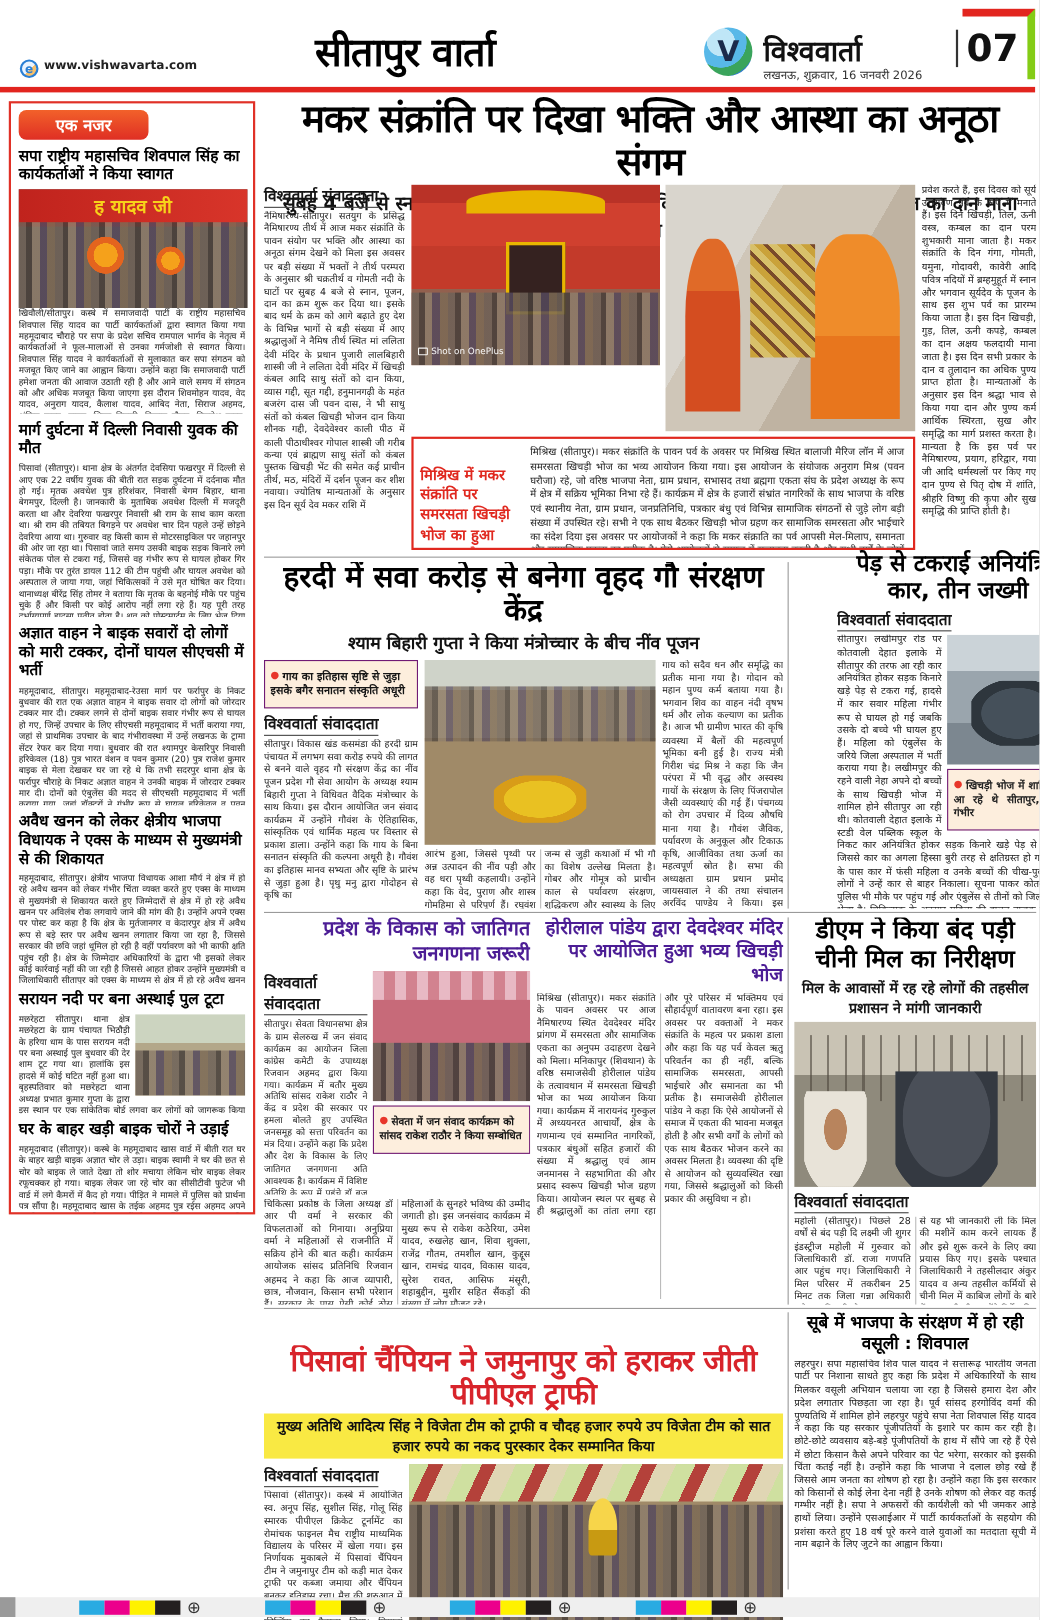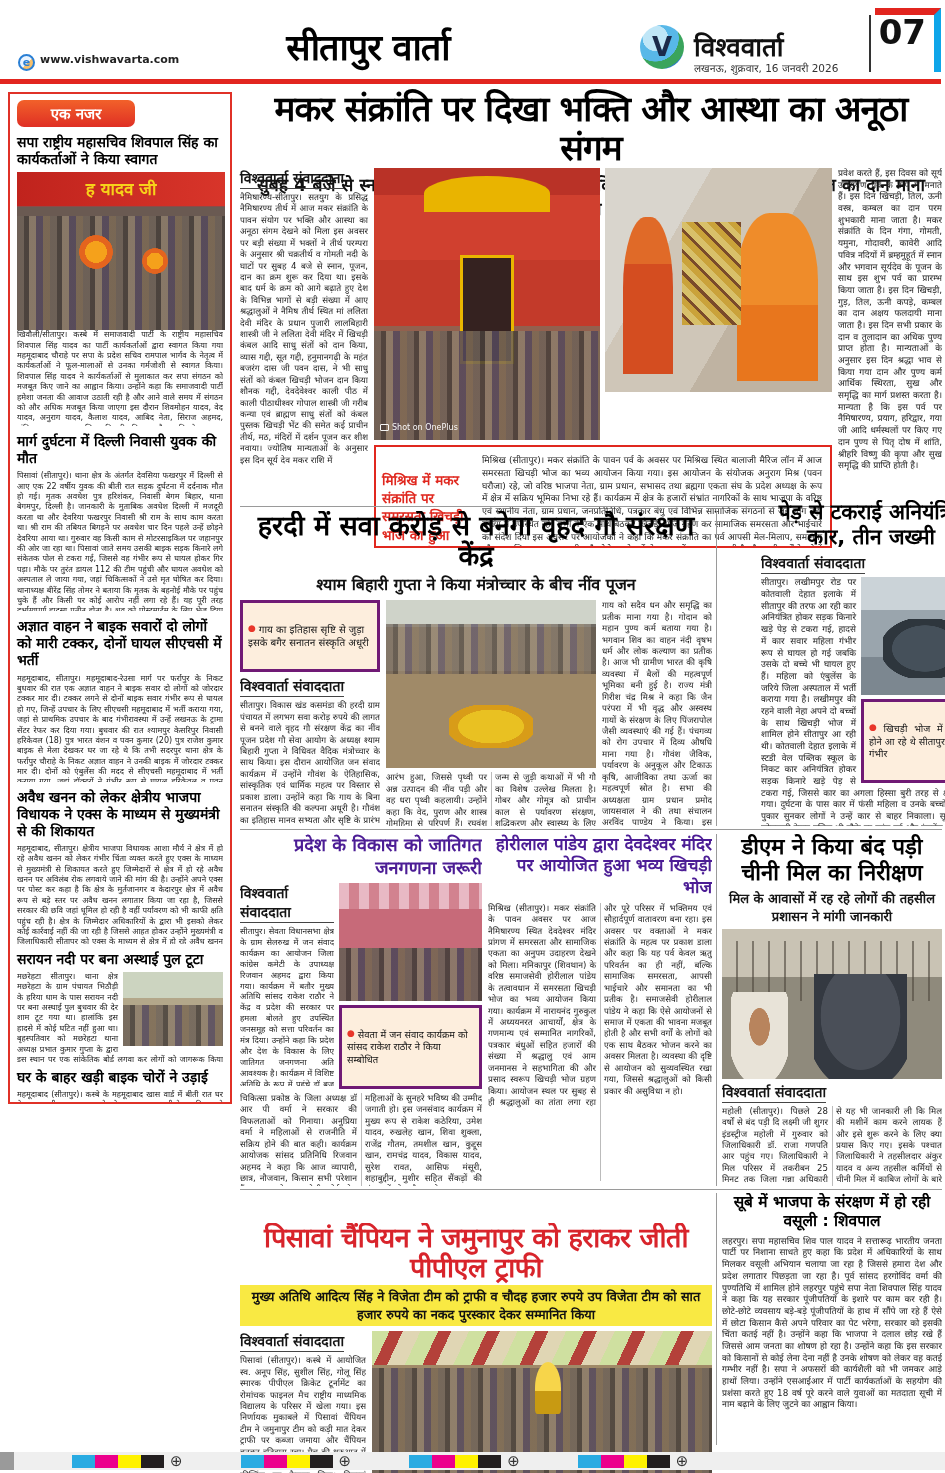--- a/index.html
+++ b/index.html
@@ -7,35 +7,35 @@
   .page { position:relative; width:945px; height:1473px; background:#fff;
           font-family:"DejaVu Sans", sans-serif; color:#151515; overflow:hidden; margin:0 auto; }
   .abs { position:absolute; }
   .body-txt { font-size:8.6px; line-height:1.33; color:#222; overflow:hidden; text-align:justify; }
   .byline { font-weight:bold; font-size:14px; border-bottom:1.5px solid #444; display:inline-block; padding-bottom:1px; margin-bottom:3px; }
   .hr { background:#9a9a9a; height:1px; }
   .vr { background:#9a9a9a; width:1px; }
   .photo { position:relative; overflow:hidden; background:#b8b0a4; }
   .crowd { position:absolute; left:0; right:0; bottom:0;
            background:repeating-linear-gradient(90deg,#6e6258 0 7px,#473f3a 7px 12px,#8d7d6b 12px 19px,#55495c 19px 26px,#7c6a55 26px 33px); opacity:.85; }
-  .cap-box { background:#fdeedd; border:3px solid #701a75; padding:20px 5px; font-weight:normal; font-size:10px; line-height:1.3; }
+  .cap-box { background:#fdeedd; border:1px solid #701a75; padding:8px 5px; font-weight:bold; font-size:10px; line-height:1.3; }
   .bullet { color:#e8362a; font-size:9px; vertical-align:2px; margin-right:3px; }
   
   .site { font-weight:bold; font-size:11px; color:#222; }
   .globe { display:inline-block; width:17px; height:17px; border-radius:50%; border:2px solid #2a7fd4;
            color:#2a7fd4; font-weight:bold; font-size:11px; text-align:center; line-height:14px;
            background:linear-gradient(135deg,#eaf4ff 55%,#f8c06a 56%); vertical-align:-3px; margin-right:5px; }
   .masthead-title { font-weight:bold; font-size:36px; letter-spacing:-1px; color:#000;padding-left:36px; }
   .brand { font-weight:bold; font-size:26px; color:#111; line-height:1.05;margin-top:16px; }
   .edition { font-size:10.5px; font-weight:normal; color:#333; }
   .logo-circle { width:44px; height:44px; border-radius:50%;
                  background:radial-gradient(circle at 35% 30%,#bfe6f7 0 30%,#58b8e8 31% 55%,#3aa45c 56% 75%,#2f7fbf 76%);
                  color:#1b2a4a; font-weight:bold; font-size:26px; text-align:center; line-height:44px; }
-  .pagenum-wrap { border-top:7px solid #e2251f; border-right:7px solid #0ea5e9; width:66px; height:64px;
-                  display:flex; justify-content:flex-end; padding-right:8px; }
+  .pagenum-wrap { border-top:7px solid #e2251f; border-right:7px solid #84cc16; width:66px; height:64px;
+                  display:flex; align-items:center; justify-content:flex-end; padding-right:8px; }
   .pagenum { font-weight:bold; font-size:34px; color:#111; border-left:2px solid #333; padding-left:8px; line-height:1; }
   .red-rule { background:#e2251f; }
   
   .sidebar { border:2px solid #e03127; padding:6px 7px; overflow:hidden; }
   .eknazar { background:linear-gradient(180deg,#f2612a,#df2f24); color:#fff; font-weight:bold; font-size:15px;
              width:118px; text-align:center; border-radius:7px; padding:3px 0 4px; }
   .sb-title { font-weight:bold; font-size:14px; line-height:1.22; color:#000; margin:7px 0 4px; }
   .sb-body { font-size:8px; line-height:1.3; color:#222; text-align:justify; overflow:hidden; }
   
   .headline-main { font-weight:bold; font-size:35px; line-height:1.1; text-align:center; color:#000; letter-spacing:-1px; }
@@ -81,21 +81,21 @@
     <div class="abs pagenum-wrap" style="right:4px;top:8px;">
       <span class="pagenum">07</span>
     </div>
   </div>
   <div class="abs red-rule" style="left:0;top:79px;width:941px;height:5px;"></div>
 
   <div class="abs sidebar" style="left:8px;top:92px;width:224px;height:1012px;">
     <div class="eknazar">एक नजर</div>
 
     <div class="sb-title">सपा राष्ट्रीय महासचिव शिवपाल सिंह का कार्यकर्ताओं ने किया स्वागत</div>
-    <div class="photo" style="width:208px;height:158px;background:linear-gradient(180deg,#8c4a48 0 22%,#6a5a52 22% 100%);">
+    <div class="photo" style="width:208px;height:108px;background:linear-gradient(180deg,#8c4a48 0 22%,#6a5a52 22% 100%);">
       <div class="banner">ह यादव जी</div>
       <div class="crowd" style="height:72%;"></div>
       <div class="abs" style="left:30%;top:40%;width:34px;height:34px;border-radius:50%;background:radial-gradient(circle,#f5a11b 0 45%,#e4641e 46% 70%,transparent 71%);"></div>
       <div class="abs" style="left:60%;top:48%;width:26px;height:26px;border-radius:50%;background:radial-gradient(circle,#f5a11b 0 45%,#e4641e 46% 70%,transparent 71%);"></div>
     </div>
     <div class="sb-body" style="max-height:96px;">खिवौली/सीतापुर। कस्बे में समाजवादी पार्टी के राष्ट्रीय महासचिव शिवपाल सिंह यादव का पार्टी कार्यकर्ताओं द्वारा स्वागत किया गया महमूदाबाद चौराहे पर सपा के प्रदेश सचिव रामपाल भार्गव के नेतृत्व में कार्यकर्ताओं ने फूल-मालाओं से उनका गर्मजोशी से स्वागत किया। शिवपाल सिंह यादव ने कार्यकर्ताओं से मुलाकात कर सपा संगठन को मजबूत किए जाने का आह्वान किया। उन्होंने कहा कि समाजवादी पार्टी हमेशा जनता की आवाज उठाती रही है और आने वाले समय में संगठन को और अधिक मजबूत किया जाएगा इस दौरान शिवमोहन यादव, वेद यादव, अनुराग यादव, कैलाश यादव, आबिद नेता, सिराज अहमद, अंकित यादव, बादल, शिखा त्रिपाठी, विकास गौतम, विमलेश यादव, विशाल रावत व शाहिद सहित अन्य लोग मौजूद रहे।</div>
 
     <div class="sb-title">मार्ग दुर्घटना में दिल्ली निवासी युवक की मौत</div>
     <div class="sb-body" style="max-height:140px;">पिसावां (सीतापुर)। थाना क्षेत्र के अंतर्गत देवसिया फखरपुर में दिल्ली से आए एक 22 वर्षीय युवक की बीती रात सड़क दुर्घटना में दर्दनाक मौत हो गई। मृतक अवधेश पुत्र हरिशंकर, निवासी बेगम बिहार, थाना बेगमपुर, दिल्ली है। जानकारी के मुताबिक अवधेश दिल्ली में मजदूरी करता था और देवरिया फखरपुर निवासी श्री राम के साथ काम करता था। श्री राम की तबियत बिगड़ने पर अवधेश चार दिन पहले उन्हें छोड़ने देवरिया आया था। गुरुवार वह किसी काम से मोटरसाइकिल पर जहानपुर की ओर जा रहा था। पिसावां जाते समय उसकी बाइक सड़क किनारे लगे संकेतक पोल से टकरा गई, जिससे वह गंभीर रूप से घायल होकर गिर पड़ा। मौके पर तुरंत डायल 112 की टीम पहुंची और घायल अवधेश को अस्पताल ले जाया गया, जहां चिकित्सकों ने उसे मृत घोषित कर दिया। थानाध्यक्ष बीरेंद्र सिंह तोमर ने बताया कि मृतक के बहनोई मौके पर पहुंच चुके हैं और किसी पर कोई आरोप नहीं लगा रहे हैं। यह पूरी तरह दुर्भाग्यपूर्ण हादसा प्रतीत होता है। शव को पोस्टमार्टम के लिए भेज दिया गया है तथा पुलिस जांच कर रही है।</div>
 
@@ -123,21 +123,21 @@
     <div class="subhead-main">सुबह 4 बजे से स्नान, पूजन, दान का क्रम शुरू, इस दिन खिचड़ी, तिल, ऊनी वस्त्र, कम्बल का दान माना जाता है परम शुभकारी</div>
   </div>
 
   <div class="abs" style="left:240px;top:168px;width:702px;height:334px;display:flex;gap:6px;">
     <div style="width:128px;flex:none;">
       <span class="byline">विश्ववार्ता संवाददाता</span>
       <div class="body-txt" style="height:312px;">नैमिषारण्य-सीतापुर। सतयुग के प्रसिद्ध नैमिषारण्य तीर्थ में आज मकर संक्रांति के पावन संयोग पर भक्ति और आस्था का अनूठा संगम देखने को मिला इस अवसर पर बड़ी संख्या में भक्तों ने तीर्थ परम्परा के अनुसार श्री चक्रतीर्थ व गोमती नदी के घाटों पर सुबह 4 बजे से स्नान, पूजन, दान का क्रम शुरू कर दिया था। इसके बाद धर्म के क्रम को आगे बढ़ाते हुए देश के विभिन्न भागों से बड़ी संख्या में आए श्रद्धालुओं ने नैमिष तीर्थ स्थित मां ललिता देवी मंदिर के प्रधान पुजारी लालबिहारी शास्त्री जी ने ललिता देवी मंदिर में खिचड़ी कंबल आदि साधु संतों को दान किया, व्यास गद्दी, सूत गद्दी, हनुमानगढ़ी के महंत बजरंग दास जी पवन दास, ने भी साधु संतों को कंबल खिचड़ी भोजन दान किया शौनक गद्दी, देवदेवेश्वर काली पीठ में काली पीठाधीश्वर गोपाल शास्त्री जी गरीब कन्या एवं ब्राह्मण साधु संतों को कंबल पुस्तक खिचड़ी भेंट की समेत कई प्राचीन तीर्थ, मठ, मंदिरों में दर्शन पूजन कर शीश नवाया। ज्योतिष मान्यताओं के अनुसार इस दिन सूर्य देव मकर राशि में</div>
     </div>
     <div style="width:458px;flex:none;">
       <div style="display:flex;gap:5px;">
-        <div class="photo" style="width:226px;height:272px;background:linear-gradient(180deg,#b93227 0 10%,#d0402f 10% 34%,#c33a2a 34% 58%,#93604e 58% 100%);">
+        <div class="photo" style="width:226px;height:164px;background:linear-gradient(180deg,#b93227 0 10%,#d0402f 10% 34%,#c33a2a 34% 58%,#93604e 58% 100%);">
           <div class="abs" style="left:22%;top:3%;width:56%;height:13%;background:#e9b400;border-radius:50% 50% 0 0;"></div>
           <div class="abs" style="left:38%;top:32%;width:24%;height:40%;background:#352220;border:3px solid #e9b600;"></div>
           <div class="crowd" style="height:40%;"></div>
           <div class="watermark"><span class="wm-cam"></span><span>Shot on OnePlus</span></div>
         </div>
         <div class="photo" style="width:227px;height:224px;background:linear-gradient(120deg,#d9d5cd 0 30%,#cfc6b8 30% 60%,#bfb3a2 60% 100%);">
           <div class="abs" style="left:58%;top:20%;width:36%;height:75%;background:linear-gradient(180deg,#ef8c2a 0 55%,#e8761d 55% 100%);border-radius:40% 40% 0 0;"></div>
           <div class="abs" style="left:34%;top:24%;width:26%;height:46%;background:repeating-linear-gradient(45deg,#caa23a 0 6px,#7a4a2a 6px 9px,#d8c06a 9px 15px);"></div>
           <div class="abs" style="left:8%;top:22%;width:22%;height:70%;background:linear-gradient(180deg,#e06a28 0 30%,#d44d20 30% 100%);border-radius:45% 45% 0 0;"></div>
         </div>

